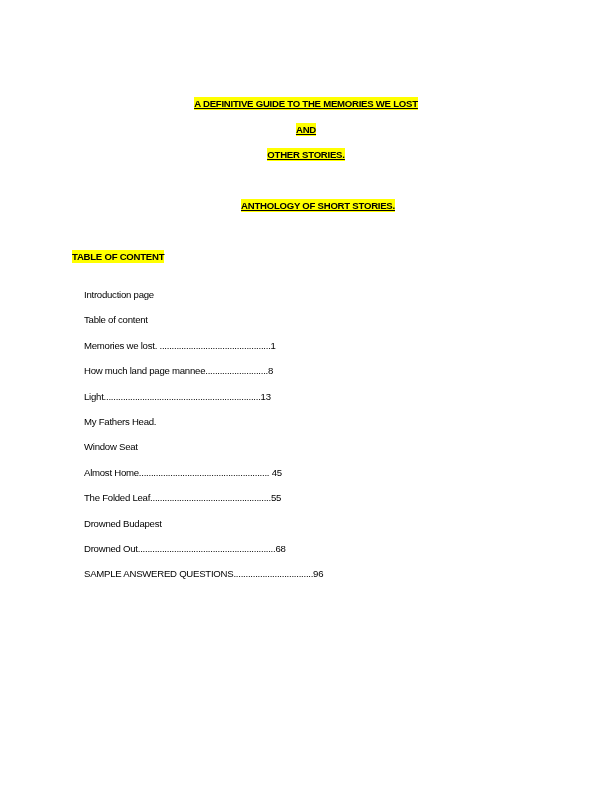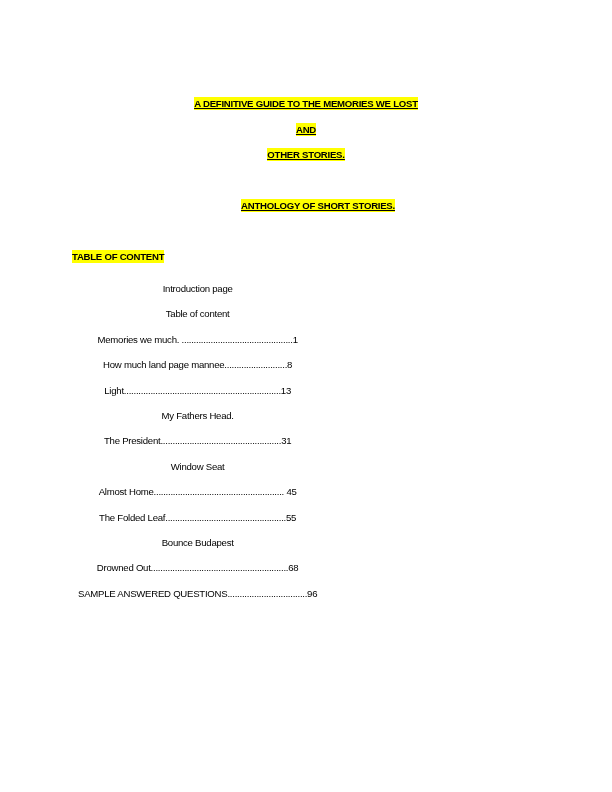--- a/index.html
+++ b/index.html
@@ -5,21 +5,21 @@
     html, body { margin: 0; padding: 0; background: #ffffff; }
     body { width: 612px; height: 792px; position: relative; overflow: hidden;
            font-family: "Liberation Sans", sans-serif; color: #000; }
     .page { position: absolute; left: 0; top: 0; width: 612px; height: 792px; background: #fff; }
     .center-line { position: absolute; left: 0; width: 612px; text-align: center;
                    font-size: 9.6px; font-weight: bold; line-height: 12px; letter-spacing: -0.25px; text-decoration: underline; }
     .hl { background: #ffff00; text-decoration: underline; padding: 1px 0; }
     .toc-heading { position: absolute; left: 72px; top: 251px; font-size: 9.6px; font-weight: bold;
                    line-height: 12px; letter-spacing: -0.25px; }
     .toc-heading span { background: #ffff00; padding: 1px 0; }
-    .toc-list { position: absolute; left: 72px; top: 277px; margin: 6px; padding: 0; list-style: none; text-align: center; }
+    .toc-list { position: absolute; left: 72px; top: 277px; margin: 12px; padding: 0; list-style: none; }
     .toc-item { height: 25.4px; font-size: 9.6px; line-height: 12px; white-space: nowrap; letter-spacing: -0.25px; }
   </style>
 </head>
 <body>
 
 <div class="page">
 
   <div class="center-line" style="top:98px;">
     <span class="hl">A DEFINITIVE GUIDE TO THE MEMORIES WE LOST</span>
   </div>
@@ -34,26 +34,25 @@
     <span class="hl">ANTHOLOGY OF SHORT STORIES.</span>
   </div>
 
   <div class="toc-heading">
     <span>TABLE OF CONTENT</span>
   </div>
 
   <ul class="toc-list">
     <li class="toc-item">Introduction page</li>
     <li class="toc-item">Table of content</li>
-    <li class="toc-item">Memories we much. ..............................................1</li>
+    <li class="toc-item">Memories we lost. ..............................................1</li>
     <li class="toc-item">How much land page mannee..........................8</li>
     <li class="toc-item">Light.................................................................13</li>
     <li class="toc-item">My Fathers Head.</li>
-    <li class="toc-item">The President..................................................31</li>
     <li class="toc-item">Window Seat</li>
     <li class="toc-item">Almost Home...................................................... 45</li>
     <li class="toc-item">The Folded Leaf..................................................55</li>
-    <li class="toc-item">Bounce Budapest</li>
+    <li class="toc-item">Drowned Budapest</li>
     <li class="toc-item">Drowned Out.........................................................68</li>
     <li class="toc-item">SAMPLE ANSWERED QUESTIONS.................................96</li>
   </ul>
 
 </div>
 
 </body></html>

